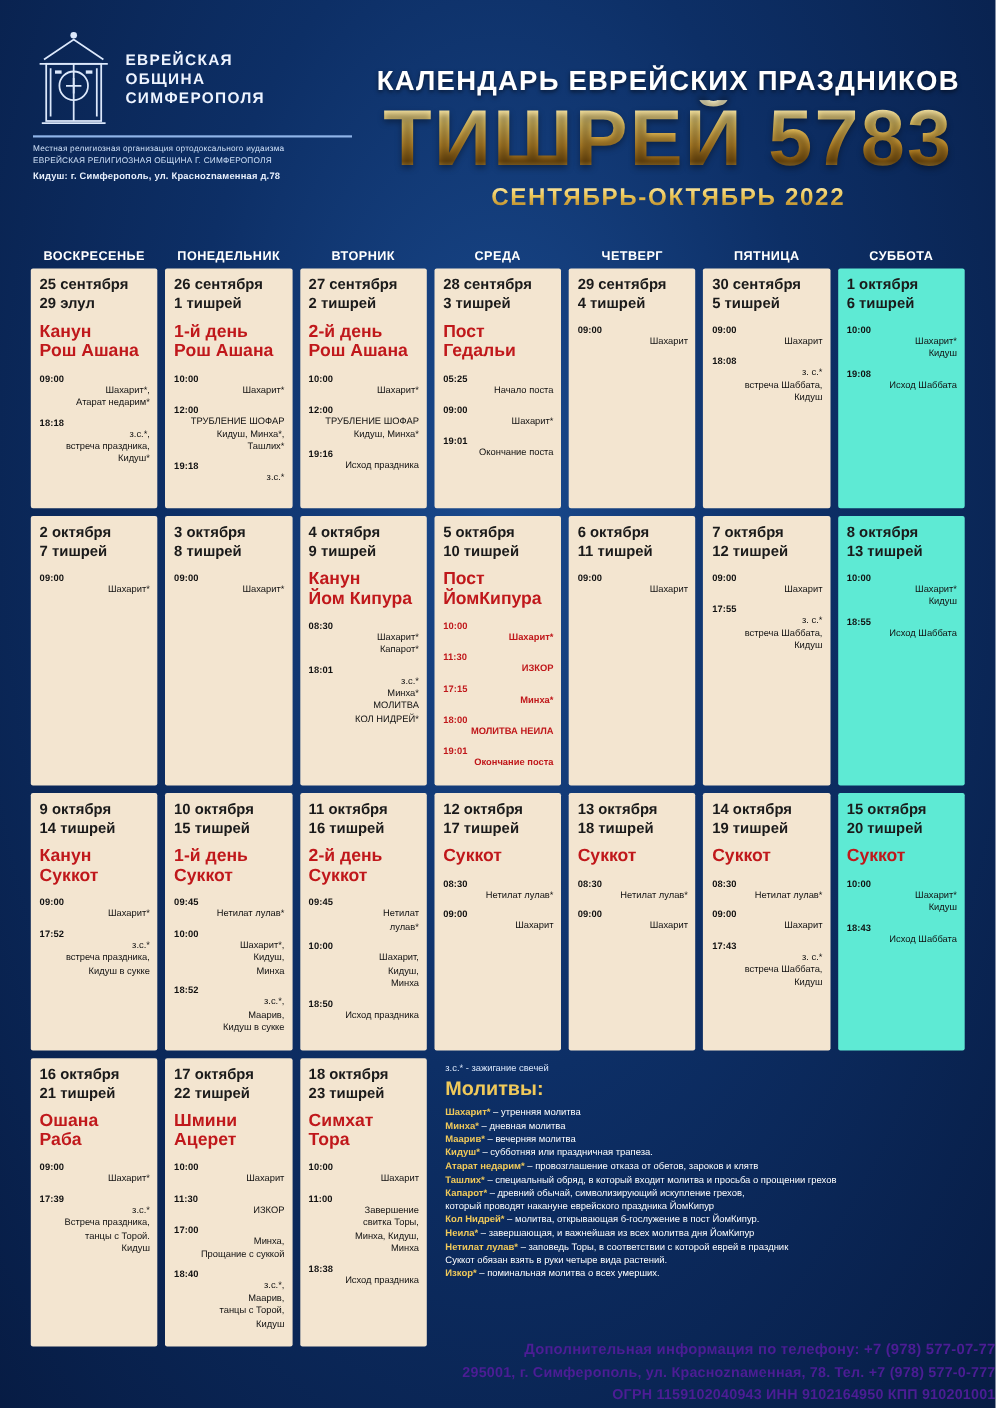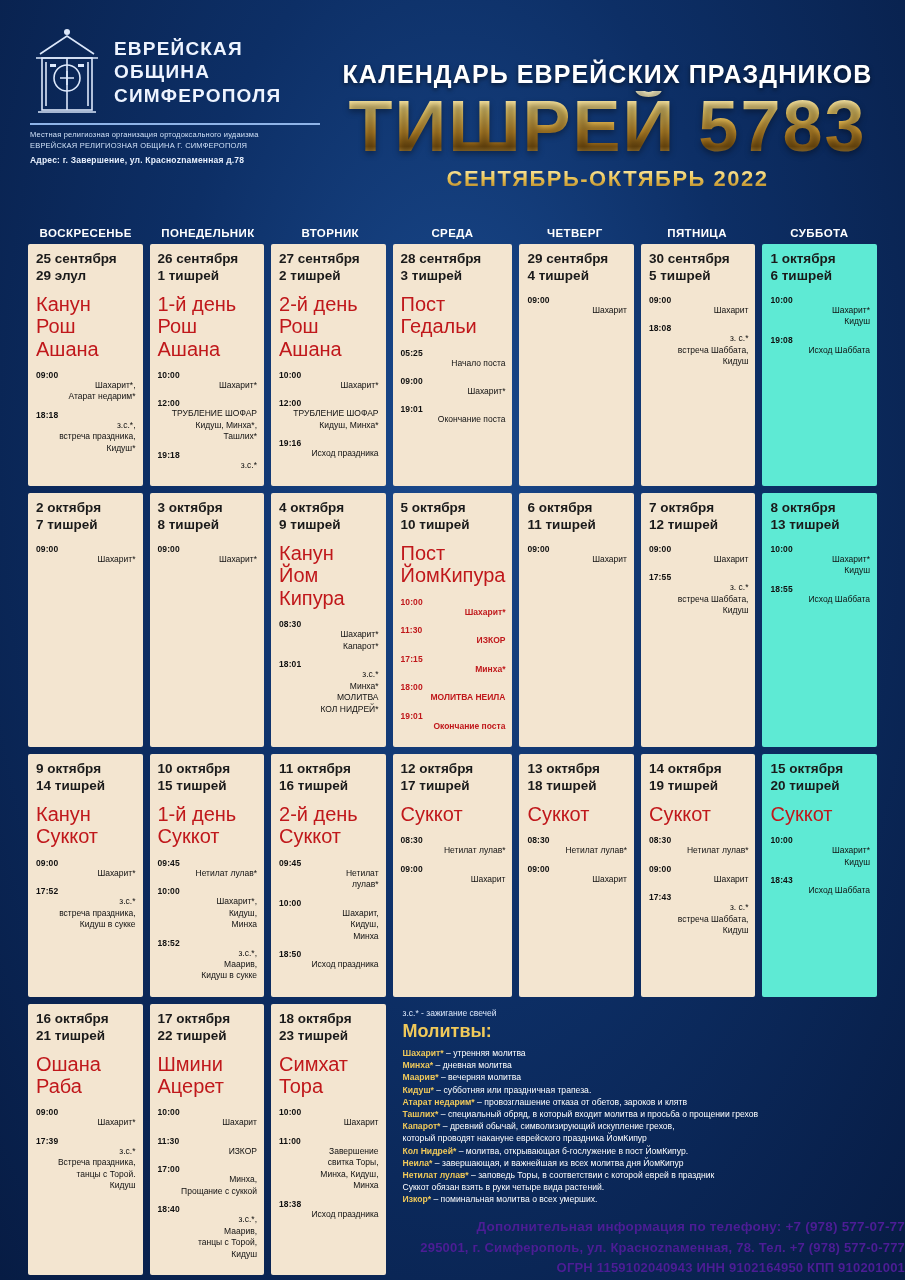--- a/index.html
+++ b/index.html
@@ -16,21 +16,21 @@
   .header {
     display: flex; align-items: flex-start;
     padding: 18px 30px 4px 30px;
     height: 225px;
   }
   .logo-block { width: 310px; padding-top: 8px; }
   .logo-top { display: flex; align-items: center; gap: 10px; }
   .ark-icon { width: 74px; height: 92px; flex: 0 0 74px; }
   .logo-words { line-height: 1.22; }
   .logo-words div {
-    font-size: 19px; font-weight: bold; letter-spacing: 1.2px;
+    font-size: 14px; font-weight: bold; letter-spacing: 1.2px;
     color: #eef4ff; text-transform: uppercase;
   }
   .logo-rule { height: 2px; background: #8fb4e8; margin: 5px 0 5px 0; width: 290px; }
   .logo-sub1 { font-size: 7.5px; color: #cfe0f7; line-height: 1.45; letter-spacing: .2px; }
   .logo-sub2 { font-size: 8.5px; color: #e8f0fd; font-weight: bold; margin-top: 3px; letter-spacing: .2px;}
 
   .title-block { flex: 1; text-align: center; padding-top: 42px; }
   .t-kalendar {
     font-size: 25px; font-weight: bold; letter-spacing: 1.1px;
     color: #ffffff; text-shadow: 0 2px 4px rgba(0,0,0,.55);
@@ -67,21 +67,21 @@
   }
   .cell {
     background: #f3e5d0; color: #1b1b1b;
     border-radius: 2px; padding: 7px 7px 8px 8px;
     min-height: 218px; position: relative;
   }
   .cell.sat { background: #5eead4; }
   .d-greg { font-size: 13.5px; font-weight: bold; color: #1a1a1a; line-height: 1.25; }
   .d-hebr { font-size: 13.5px; font-weight: bold; color: #1a1a1a; line-height: 1.25; }
   .holiday {
-    color: #c0181b; font-weight: normal; font-size: 20px;
+    color: #c0181b; font-weight: bold; font-size: 16px;
     line-height: 1.12; margin-top: 8px; white-space: pre-line;
   }
   .events { margin-top: 10px; }
   .ev { margin-bottom: 7px; }
   .ev-time { font-size: 8.5px; font-weight: bold; color: #111; letter-spacing: .1px; }
   .ev-text { font-size: 8.5px; color: #111; line-height: 1.35; white-space: pre-line; text-align: right; }
   .ev.red .ev-time, .ev.red .ev-text { color: #c0181b; font-weight: bold; }
 
   
   .legend {
@@ -129,21 +129,21 @@
       </span>
       <div class="logo-words">
         <div>ЕВРЕЙСКАЯ</div>
         <div>ОБЩИНА</div>
         <div>СИМФЕРОПОЛЯ</div>
       </div>
     </div>
     <div class="logo-rule"></div>
     <div class="logo-sub1" style="white-space:pre-line">Местная религиозная организация ортодоксального иудаизма
 ЕВРЕЙСКАЯ РЕЛИГИОЗНАЯ ОБЩИНА Г. СИМФЕРОПОЛЯ</div>
-    <div class="logo-sub2">Адрес: г. Завершение, ул. Красноznаменная д.78</div>
+    <div class="logo-sub2">Кидуш: г. Симферополь, ул. Красноznаменная д.78</div>
   </div>
 
   <div class="title-block">
     <div class="t-kicker t-kalendar">КАЛЕНДАРЬ ЕВРЕЙСКИХ ПРАЗДНИКОВ</div>
     <div class="t-main">ТИШРЕЙ 5783</div>
     <div class="t-months">СЕНТЯБРЬ-ОКТЯБРЬ 2022</div>
   </div>
 </div>
 
 <div class="weekdays">

